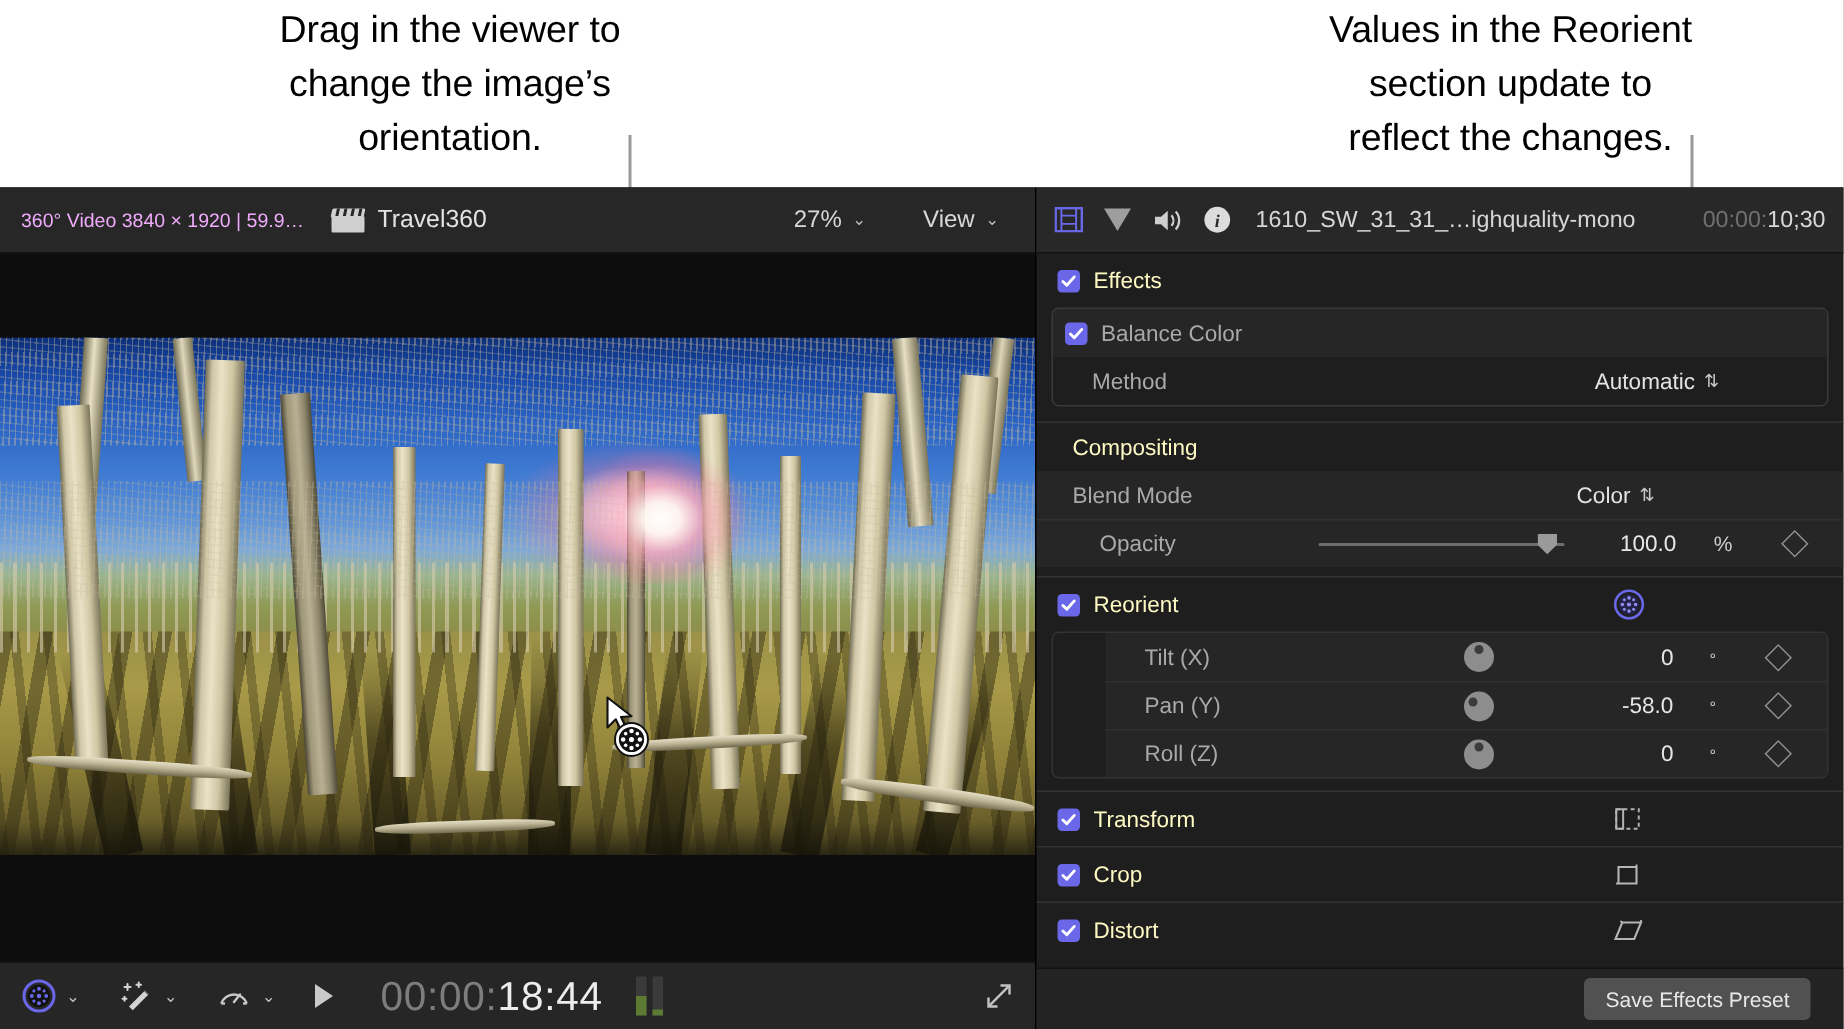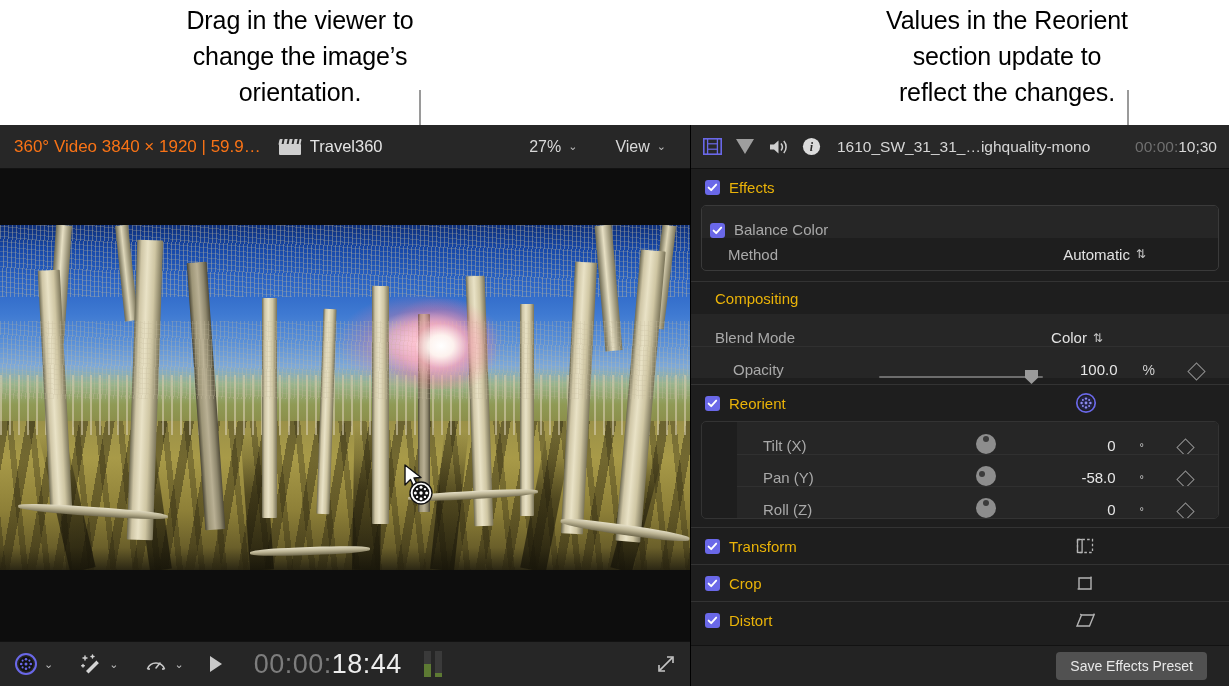--- a/index.html
+++ b/index.html
@@ -42,21 +42,21 @@
     display:flex; flex-direction:column;
   }
   #viewer-topbar {
     height:44px; flex:0 0 44px;
     background:#272727;
     display:flex; align-items:center;
     padding:0 14px;
     border-bottom:1px solid #121212;
     color:#c9c9c9; font-size:15px;
   }
-  #viewer-title-info { color:#f97316; font-size:17px; white-space:nowrap; }
+  #viewer-title-info { color:#f0abfc; font-size:13px; white-space:nowrap; }
   .clapper {
     display:inline-block; width:22px; height:16px; position:relative;
     margin:0 9px 0 18px; vertical-align:-2px;
   }
   .clapper .body {
     position:absolute; left:0; bottom:0; width:22px; height:11px;
     background:#cfcfcf; border-radius:1px;
   }
   .clapper .top {
     position:absolute; left:0; top:0; width:22px; height:6px;
@@ -177,31 +177,31 @@
   #insp-timecode .dim { color:#6f6f6f; }
   #insp-timecode .lit { color:#d8d8d8; }
 
   #insp-body { flex:1 1 auto; overflow:hidden; position:relative; padding-top:0; }
 
   .row {
     display:flex; align-items:center; height:32px;
     padding:0 0 0 14px; position:relative;
   }
   .row.section-head { height:36px; }
-  .row.striped { background:#262626;align-items:flex-end; }
+  .row.striped { background:#262626; }
   .divider { height:1px; background:#333; margin:0; }
 
   .cb {
     width:15px; height:15px; border-radius:3px; background:#6a68e8;
     display:inline-flex; align-items:center; justify-content:center;
     flex:0 0 15px; margin-right:9px;
   }
   .cb svg { display:block; }
 
-  .lbl { color:#eab308; font-size:15px; }
+  .lbl { color:#fef9c3; font-size:15px; }
   .lbl.dim { color:#a9a9a9; }
   .grow { flex:1 1 auto; }
 
   .popup-val {
     color:#e2e2e2; font-size:15px; display:flex; align-items:center; gap:6px;
   }
   .stepper { display:inline-block; line-height:1; font-size:12px; color:#c8c8c8; }
 
   .numval { color:#e6e6e6; font-size:15px; text-align:right; }
   .deg { color:#cfcfcf; font-size:11px; vertical-align:super; margin-left:3px; }

